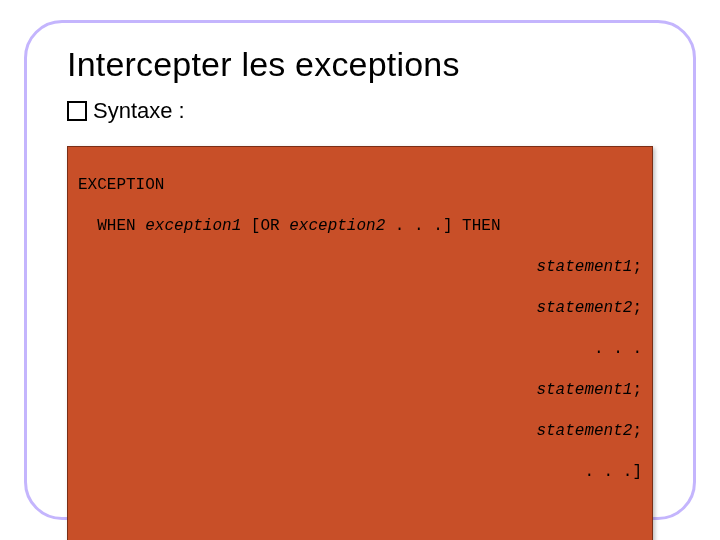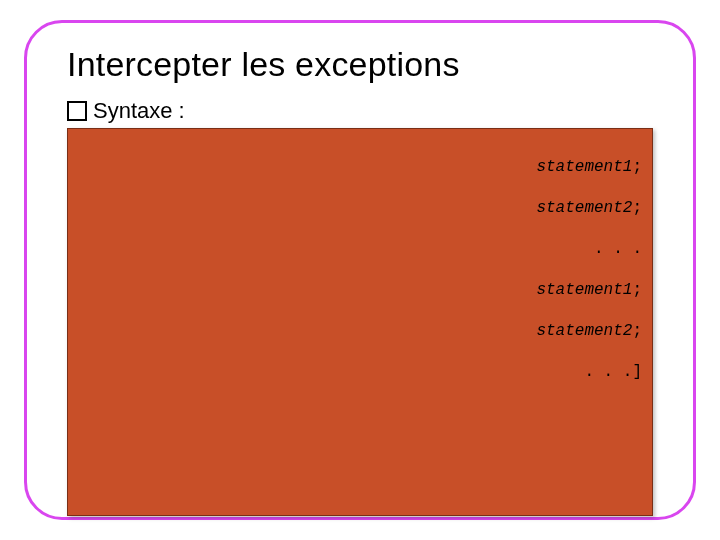--- a/index.html
+++ b/index.html
@@ -14,37 +14,37 @@
     box-sizing: border-box;
     width: 720px;
     height: 540px;
     padding: 20px 24px;
     position: relative;
   }
   .frame {
     box-sizing: border-box;
     width: 100%;
     height: 100%;
-    border: 3px solid #d946ef;
+    border: 3px solid #c4b5fd;
     border-radius: 38px;
     padding: 22px 40px 24px 40px;
     position: relative;
   }
   .title {
     font-size: 34px;
     font-weight: 400;
     color: #000;
     margin: 0 0 14px 0;
     letter-spacing: 0.2px;
   }
   .bullet-row {
     display: flex;
     align-items: center;
     gap: 6px;
-    margin-bottom: 4px;
+    margin-bottom: 22px;
   }
   .bullet-box {
     width: 16px;
     height: 16px;
     border: 2px solid #000;
     background: #fff;
     flex: 0 0 auto;
   }
   .bullet-text {
     font-size: 22px;
@@ -73,20 +73,22 @@
   <div class="frame">
 
     <h1 class="title">Intercepter les exceptions</h1>
 
     <div class="bullet-row">
       <span class="bullet-box"></span>
       <span class="bullet-text">Syntaxe :</span>
     </div>
 
     <div class="codebox">
+<span class="code-line"><span>EXCEPTION</span></span>
+<span class="code-line ind1"><span>WHEN </span><span class="italic">exception1</span><span> [OR </span><span class="italic">exception2</span><span> . . .] THEN</span></span>
 <span class="code-line ind2"><span class="italic">statement1</span><span>;</span></span>
 <span class="code-line ind2"><span class="italic">statement2</span><span>;</span></span>
 <span class="code-line ind2"><span>. . .</span></span>
 <span class="code-line ind2"><span class="italic">statement1</span><span>;</span></span>
 <span class="code-line ind2"><span class="italic">statement2</span><span>;</span></span>
 <span class="code-line ind2"><span>. . .]</span></span>
 <span class="code-line ind1"></span>
 
 
 

